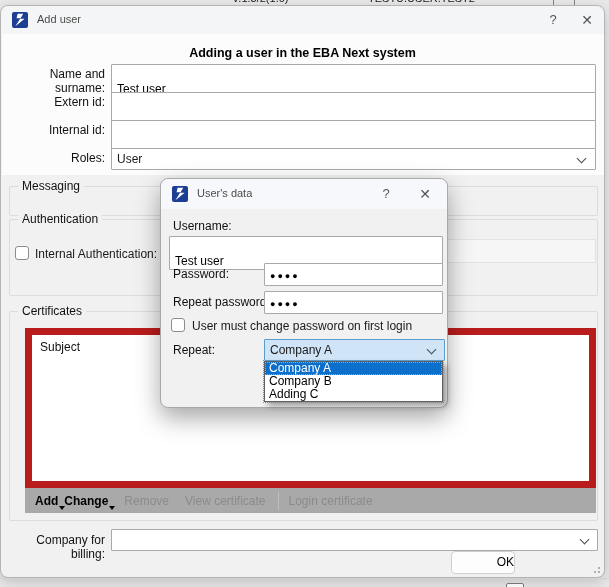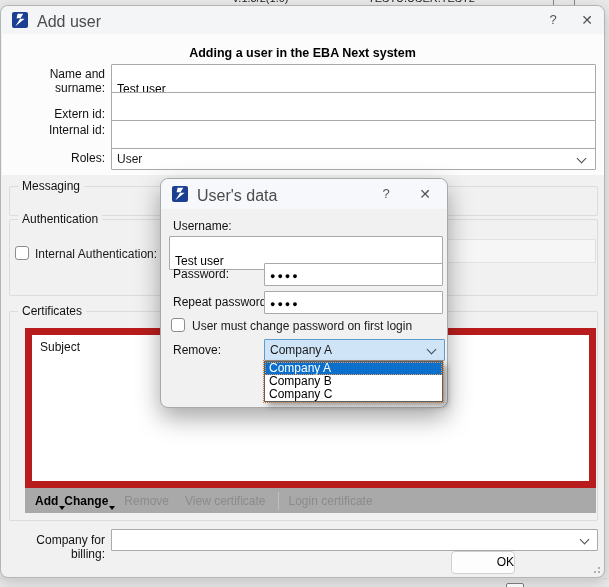--- a/index.html
+++ b/index.html
@@ -12,21 +12,21 @@
   .bg-frag { position:absolute; top:-8px; font-size:11px; color:#222; white-space:nowrap; }
   .bg-cell { position:absolute; top:0; left:553px; width:22px; height:5px; border-left:1px solid #888; border-right:1px solid #888; }
   .bg-strip-bottom { position:absolute; left:0; top:578px; width:609px; height:9px; overflow:hidden; border-top:1px solid #d2d2d2; }
   .bg-btn-frag { position:absolute; left:506px; top:4px; width:18px; height:8px; border:1px solid #777; border-radius:2px; background:#f5f5f5; }
 
   
   .dlg { position:absolute; background:#f1f1f1; border:1px solid #b4b4b4; border-radius:8px; }
   .dlg-main { left:0; top:5px; width:605px; height:573px; box-shadow:0 4px 14px rgba(0,0,0,0.18); }
   .titlebar { position:absolute; left:0; top:0; right:0; height:28px; background:#f4f5f6; border-radius:8px 8px 0 0; }
   .titlebar .t-icon { position:absolute; left:11px; top:6px; width:16px; height:16px; }
-  .titlebar .t-text { position:absolute; left:36px; top:7px; font-size:16px; color:#4c4c4c; }
+  .titlebar .t-text { position:absolute; left:36px; top:7px; font-size:11px; color:#4c4c4c; }
   .cap-btn { position:absolute; top:4px; width:24px; height:20px; text-align:center; line-height:20px; color:#555; font-size:13px; cursor:default; }
 
   .white-panel { position:absolute; left:1px; top:28px; width:602px; height:141px; background:#fcfcfc; }
   .heading { position:absolute; left:0; top:40px; width:100%; text-align:center; font-weight:bold; font-size:12.5px; color:#000; }
 
   .f-label { position:absolute; width:104px; text-align:right; color:#111; }
   .input { position:absolute; background:#fff; border:1px solid #a9a9a9; border-radius:1px; padding:16px 5px; font-size:12px; color:#000; line-height:16px; }
   .combo { position:absolute; background:#fff; border:1px solid #a9a9a9; border-radius:1px; padding:2px 22px 2px 5px; font-size:12px; line-height:16px; }
   .chev { position:absolute; width:7px; height:7px; border-right:1.4px solid #4a4a4a; border-bottom:1.4px solid #4a4a4a; transform:rotate(45deg); }
 
@@ -85,21 +85,21 @@
       <span class="cap-btn" style="left:540px">?</span>
       <span class="cap-btn" style="left:574px; font-size:14px">✕</span>
     </div>
 
     <div class="white-panel"></div>
     <div class="heading">Adding a user in the EBA Next system</div>
 
     <span class="f-label" style="top:61px">Name and surname:</span>
     <div class="input" style="left:110px; top:58px; width:485px; height:22px">Test user</div>
 
-    <span class="f-label" style="top:101px">Extern id:</span>
+    <span class="f-label" style="top:89px">Extern id:</span>
     <div class="input" style="left:110px; top:86px; width:485px; height:22px"></div>
 
     <span class="f-label" style="top:117px">Internal id:</span>
     <div class="input" style="left:110px; top:114px; width:485px; height:22px"></div>
 
     <span class="f-label" style="top:145px">Roles:</span>
     <div class="combo" style="left:110px; top:142px; width:485px; height:22px">
       <span>User</span>
     </div>
     <span class="chev" style="left:577px; top:149px"></span>
@@ -162,30 +162,30 @@
 
     <span class="u-label" style="top:88px">Password:</span>
     <div class="input masked" style="left:103px; top:84px; width:179px; height:22px">●●●●</div>
 
     <span class="u-label" style="top:116px">Repeat password:</span>
     <div class="input masked" style="left:103px; top:112px; width:179px; height:22px">●●●●</div>
 
     <div class="checkbox" style="left:10px; top:139px"></div>
     <span style="position:absolute; left:31px; top:140px">User must change password on first login</span>
 
-    <span class="u-label" style="top:164px">Remove:</span>
+    <span class="u-label" style="top:164px">Repeat:</span>
     <div class="combo combo-open" style="left:103px; top:160px; width:181px; height:22px">
       <span>Company A</span>
     </div>
     <span class="chev" style="left:267px; top:167px"></span>
 
     <div class="droplist" style="left:103px; top:182px; width:179px">
       <div class="opt opt-selected">Company A</div>
       <div class="opt">Company B</div>
-      <div class="opt">Company C</div>
+      <div class="opt">Adding C</div>
     </div>
   </div>
 
   <div class="bg-strip-bottom">
     <div class="bg-btn-frag"></div>
   </div>
 
 </div>
 
 </body></html>

